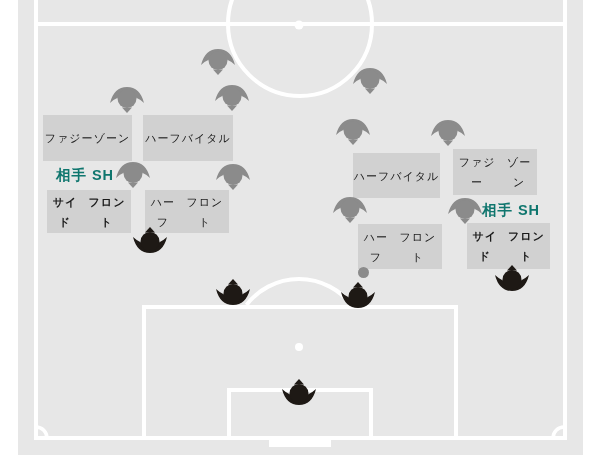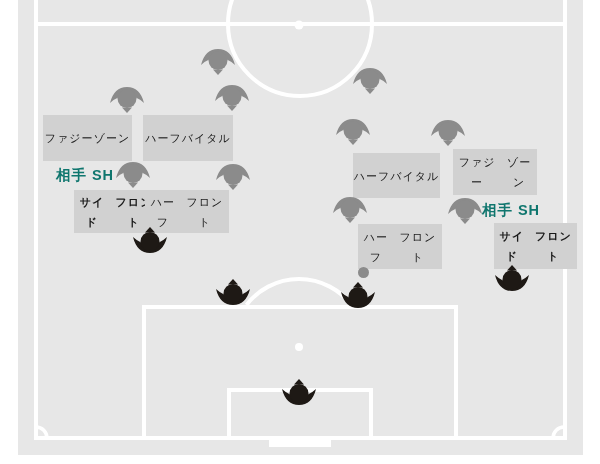--- a/index.html
+++ b/index.html
@@ -13,21 +13,21 @@
   .layer{position:absolute;left:0;top:0;width:600px;height:464px;}
 
   .zone{
     position:absolute;
     background:#d1d1d1;
     color:#1a1a1a;
     display:flex;flex-direction:row;justify-content:center;align-items:center;
     font-size:11px;line-height:20px;letter-spacing:1px;
     text-align:center;
   }
-  .zone.bold{font-weight:bold;margin-left:27px;}
+  .zone.bold{font-weight:bold;}
 
   .free-label{
     position:absolute;transform:translate(-50%,-50%);
     color:#0f766e;font-size:14.5px;font-weight:bold;letter-spacing:1px;white-space:nowrap;
   }
 
   .player{position:absolute;width:36px;height:28px;}
   .player svg{display:block;}
   .player .wings,.player .head,.player .chin{fill:#8b8b8b;}
   .player.black .wings,.player.black .head,.player.black .chin{fill:#1e1915;}

